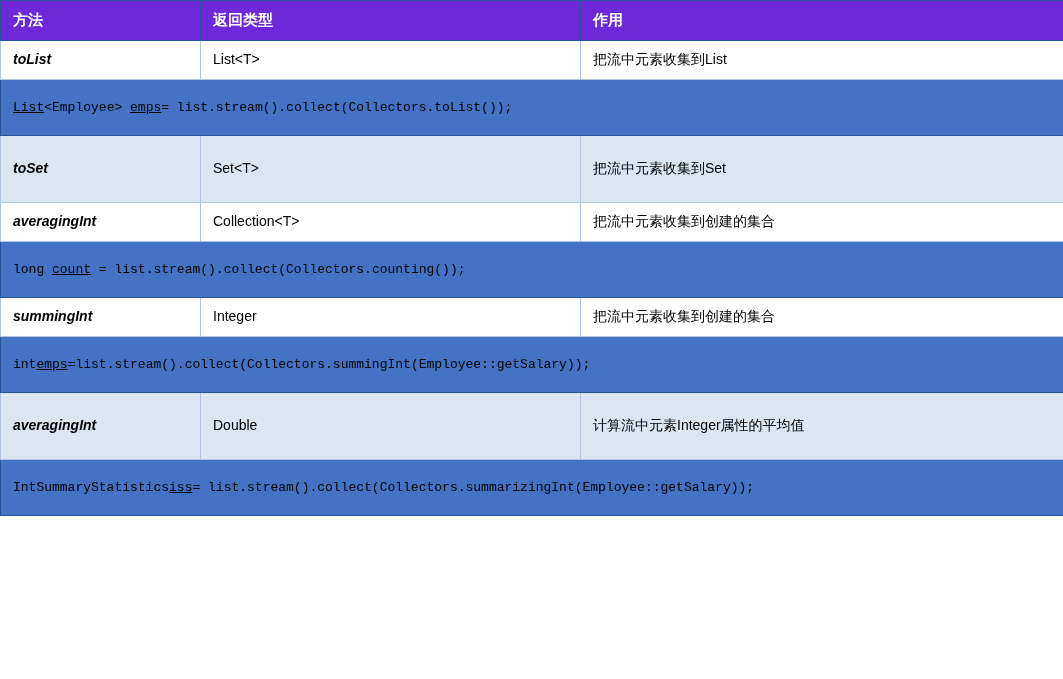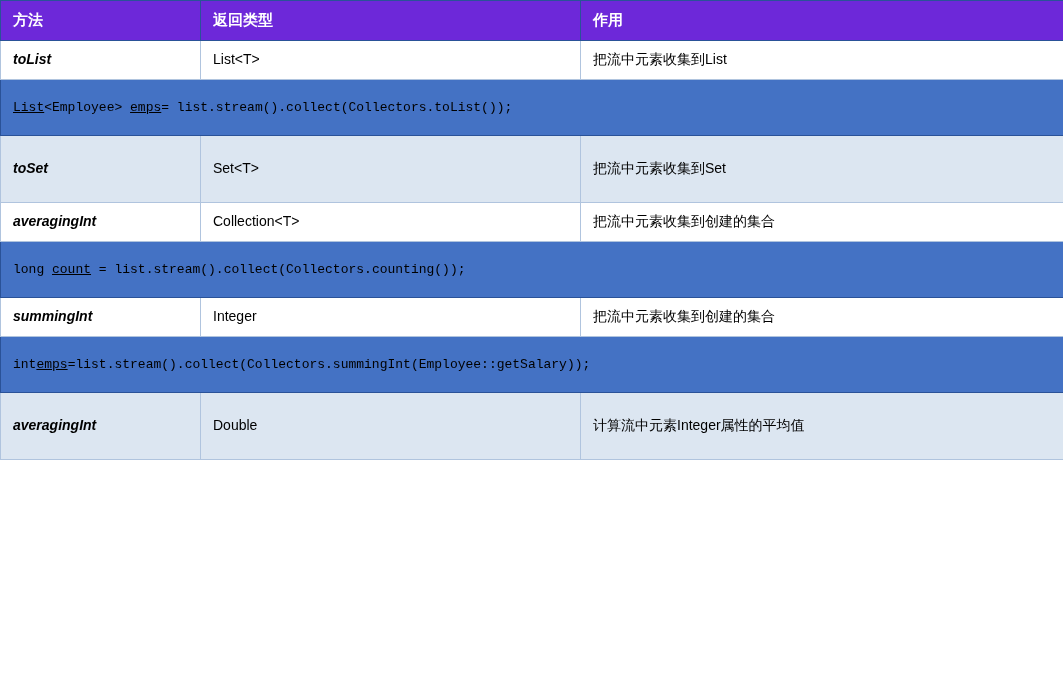--- a/index.html
+++ b/index.html
@@ -121,14 +121,19 @@
         <span>int<span class="underline">emps</span>=list.stream().collect(Collectors.summingInt(Employee::getSalary));</span>
       </td>
     </tr>
 
     <tr class="method-row-alt">
       <td>averagingInt</td>
       <td>Double</td>
       <td>计算流中元素Integer属性的平均值</td>
     </tr>
 
+    <tr class="code-row">
+      <td colspan="3">
+        <span>IntSummaryStatistics<span class="underline">iss</span>= list.stream().collect(Collectors.summarizingInt(Employee::getSalary));</span>
+      </td>
+    </tr>
   </tbody>
 </table>
 
 </body></html>

